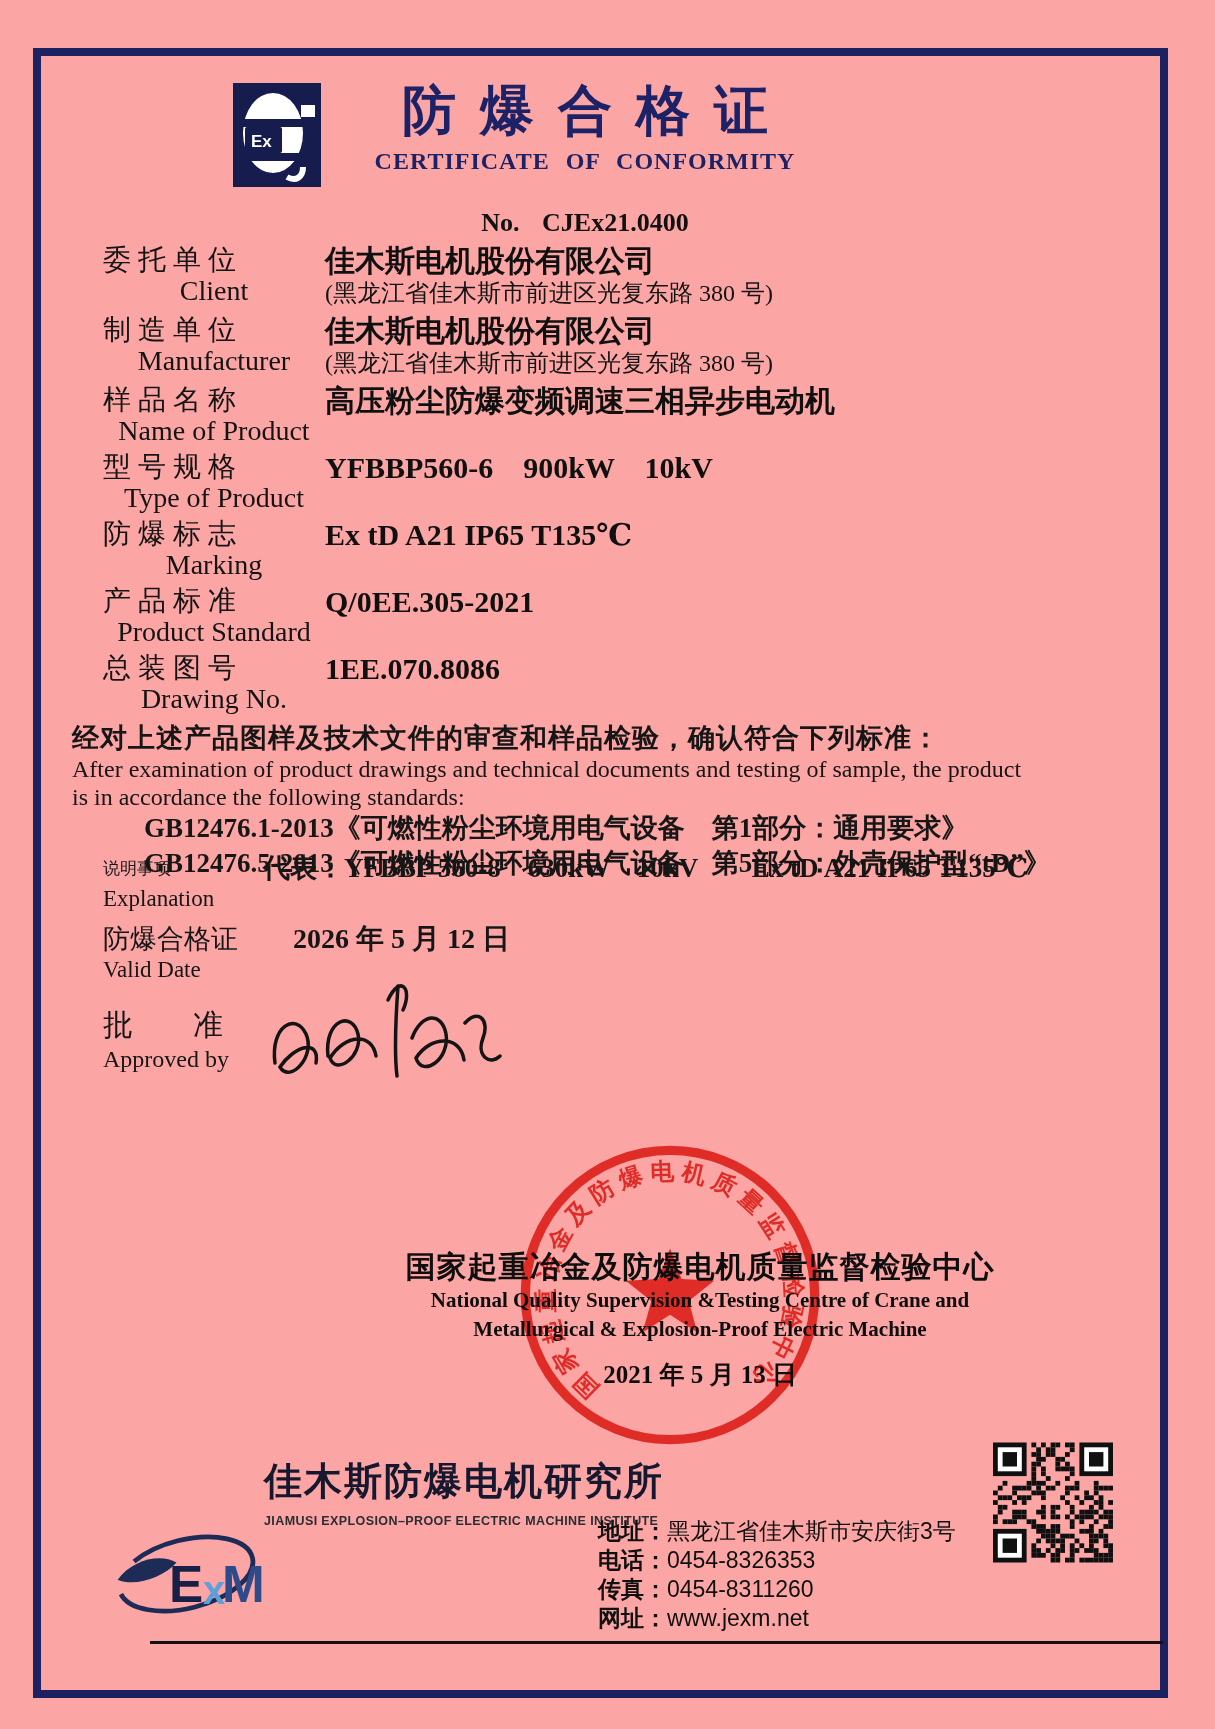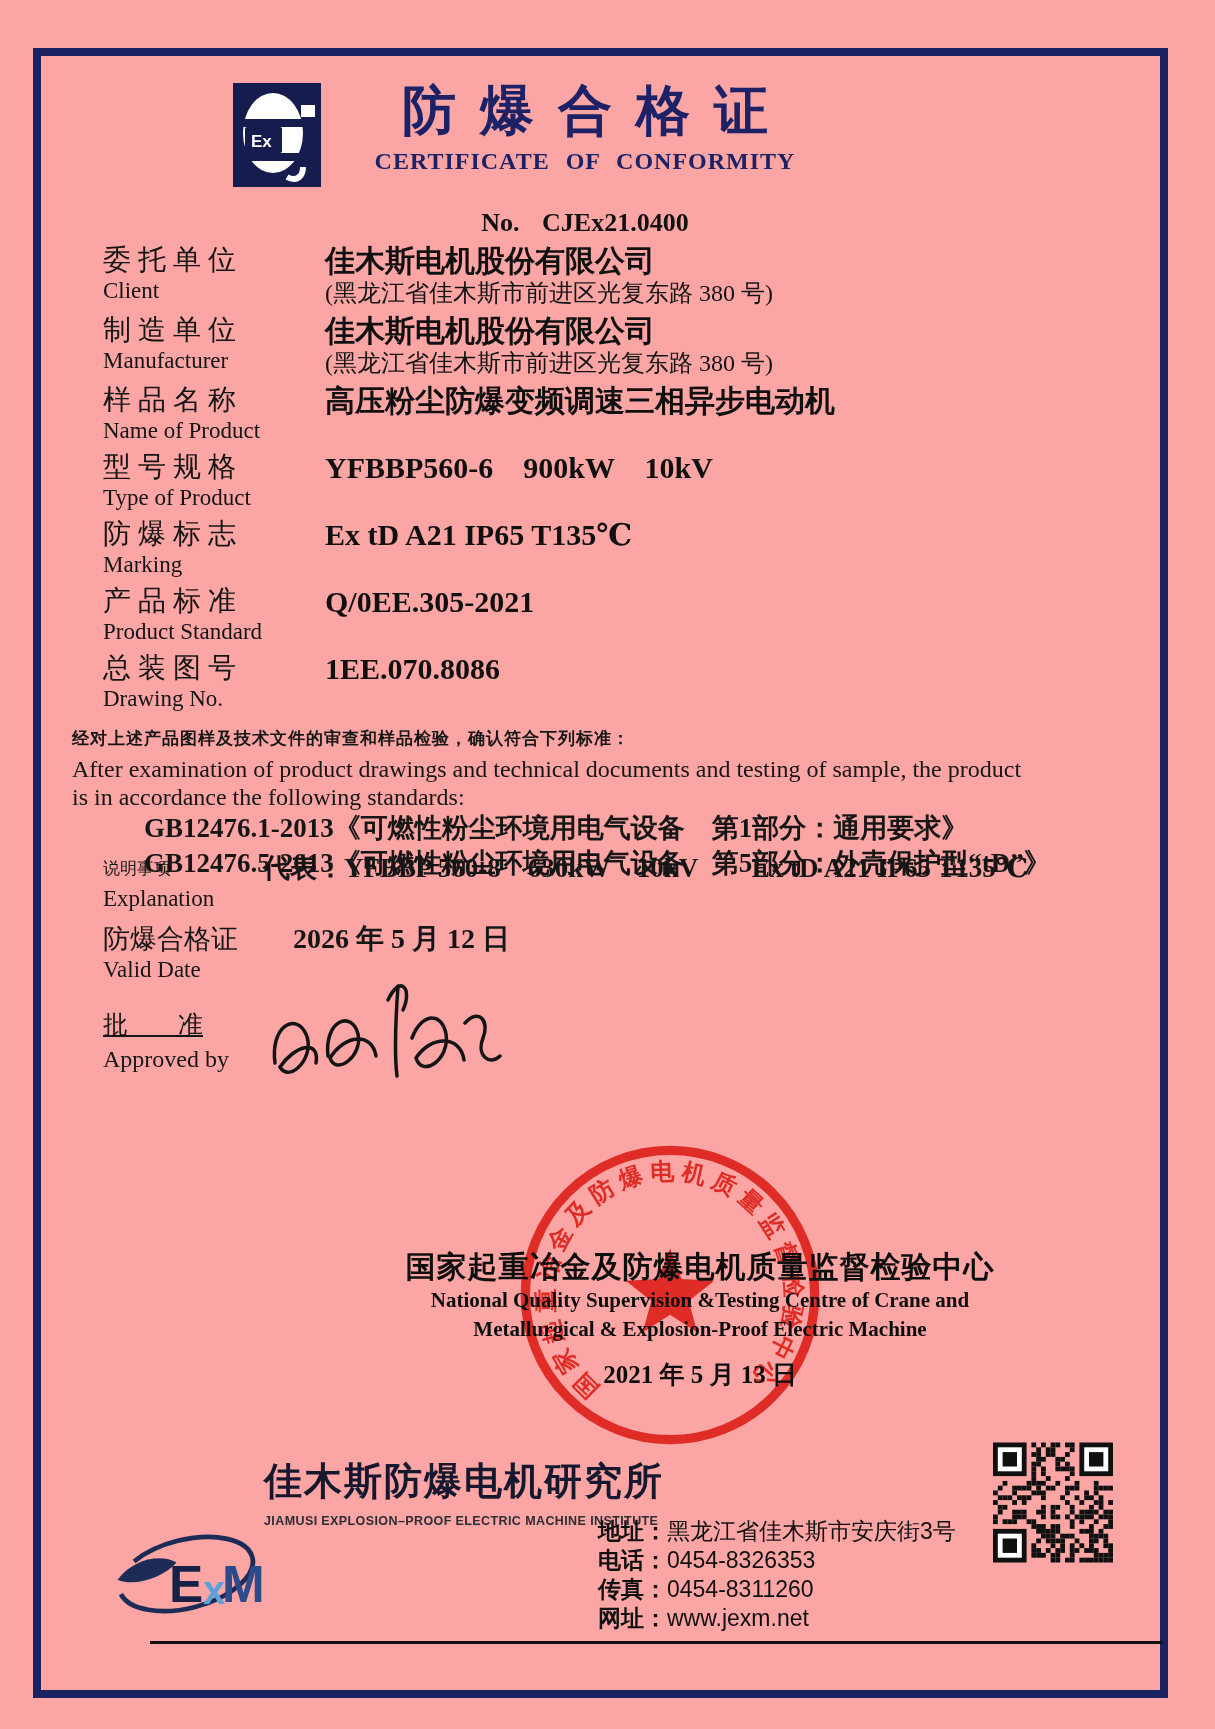--- a/index.html
+++ b/index.html
@@ -22,42 +22,42 @@
   .title-cn{font-size:54px;font-weight:bold;color:#1c2265;letter-spacing:24px;text-indent:24px;line-height:62px;}
   .title-en{font-size:24px;font-weight:bold;color:#1c2265;letter-spacing:1px;word-spacing:9px;margin-top:6px;}
   .certno{position:absolute;left:330px;top:208px;width:510px;text-align:center;
           font-size:26px;font-weight:bold;color:#111;}
   .certno span{margin:0 8px;}
   
   .fields{position:absolute;left:103px;top:243px;width:1030px;}
   .frow{display:flex;margin-bottom:6px;}
   .flbl{width:222px;flex:none;}
   .flbl .cn{font-size:28px;line-height:34px;color:#141414;}
-  .flbl .en{font-size:23px;line-height:27px;color:#141414;}
+  .flbl .en{font-size:28px;line-height:27px;color:#141414;text-align:center;}
   .fval{flex:1;}
   .fval .main{font-size:30px;line-height:36px;font-weight:bold;color:#101010;}
   .fval .sub{font-size:24px;line-height:28px;color:#141414;}
   
   .statement{position:absolute;left:72px;top:722px;width:1060px;}
-  .st-cn{font-size:17px;font-weight:600;line-height:33px;letter-spacing:1px;}
+  .st-cn{font-size:27px;font-weight:600;line-height:33px;letter-spacing:1px;}
   .st-en{font-size:24px;line-height:28px;}
   .st-std{font-size:27px;line-height:35px;margin-left:72px;font-weight:600;}
   
   .exprow{position:absolute;left:103px;top:852px;display:flex;width:1030px;}
   .exprow .lblcol{width:160px;flex:none;}
   .exprow .cn{font-size:17px;line-height:33px;}
   .exprow .en{font-size:23px;line-height:27px;}
   .exprow .val{font-size:27px;font-weight:bold;line-height:33px;}
   .validrow{position:absolute;left:103px;top:922px;display:flex;width:900px;}
   .validrow .lblcol{width:190px;flex:none;}
   .validrow .cn{font-size:27px;line-height:34px;}
   .validrow .en{font-size:23px;line-height:28px;}
   .validrow .val{font-size:28px;font-weight:bold;line-height:34px;}
   .approw{position:absolute;left:103px;top:1008px;}
-  .approw .cn{font-size:25px;line-height:34px;text-decoration:underline;}
+  .approw .cn{font-size:30px;line-height:34px;}
   .approw .en{font-size:24px;line-height:30px;margin-top:2px;}
   .signature{position:absolute;left:250px;top:968px;width:270px;height:145px;}
   
   .issuer{position:absolute;left:380px;top:1248px;width:640px;text-align:center;}
   .issuer .name{font-size:30px;font-weight:bold;letter-spacing:1px;line-height:38px;color:#0e0e0e;}
   .issuer .en{font-size:21px;font-weight:bold;line-height:29px;color:#0e0e0e;}
   .issuer .date{font-size:25px;font-weight:bold;margin-top:14px;color:#0e0e0e;}
   .stamp{position:absolute;left:515px;top:1140px;width:310px;height:310px;
          mix-blend-mode:multiply;opacity:.92;}
   

